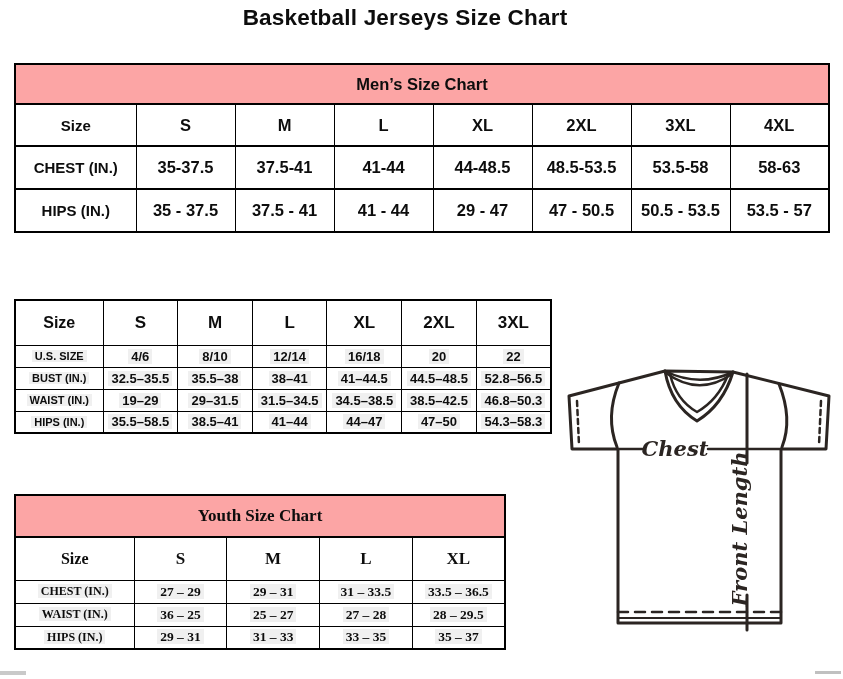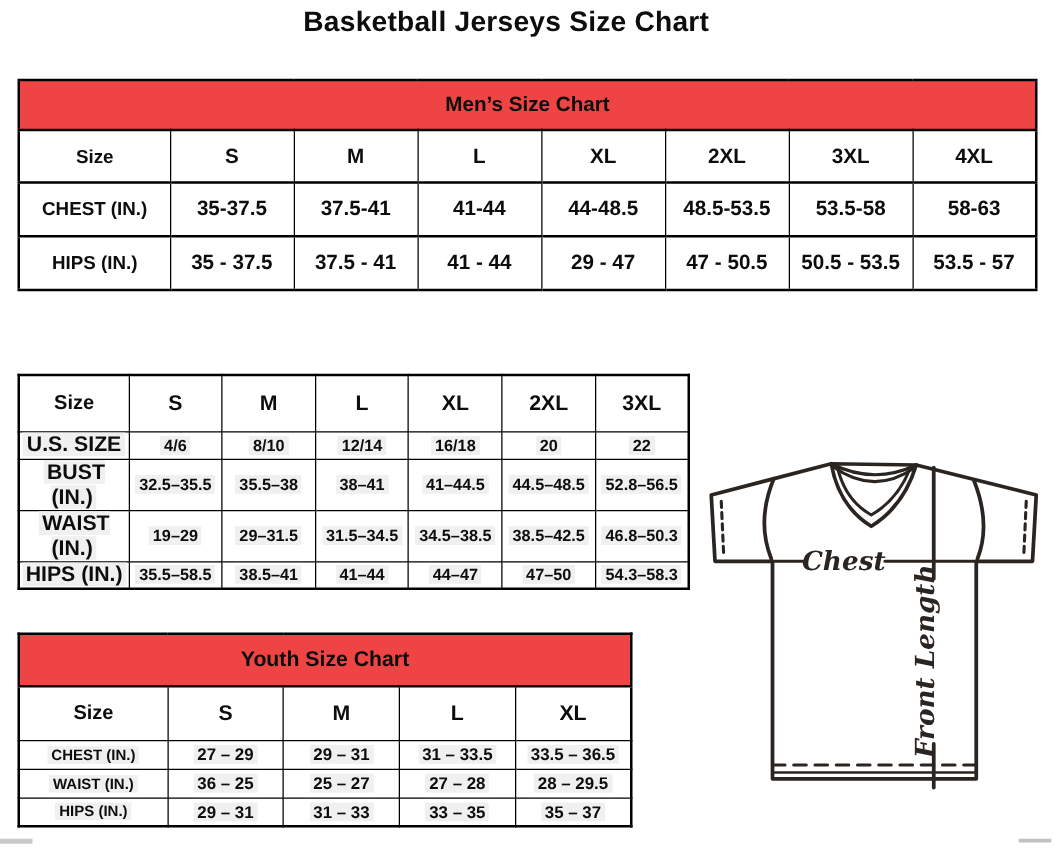--- a/index.html
+++ b/index.html
@@ -4,33 +4,33 @@
 <style>
   html,body{margin:0;padding:0;background:#ffffff;}
   #canvas{position:relative;width:843px;height:679px;background:#ffffff;overflow:hidden;
           font-family:"Liberation Sans",sans-serif;color:#0d0d0d;}
   .page-title{position:absolute;left:0;top:5px;width:810px;text-align:center;
               font-size:22.5px;font-weight:bold;letter-spacing:0.2px;}
   table.sizetable{position:absolute;border-collapse:collapse;table-layout:fixed;
                   background:#ffffff;border:2px solid #000;}
   table.sizetable th,table.sizetable td{border:1px solid #000;text-align:center;
                   vertical-align:middle;padding:0;font-weight:bold;}
-  tr.band th{background:#ef4444;font-size:17px;border-bottom-width:2px;margin-left:48px;}
+  tr.band th{background:#fca5a5;font-size:17px;border-bottom-width:2px;margin-left:48px;}
   tr.thick > *{border-bottom-width:2px;}
   
   table.mens th,table.mens td{border-top-width:2px;border-bottom-width:2px;font-size:16.5px;}
   table.mens td.rowlabel,table.mens th.rowlabel{font-size:15px;}
   table.mens tr.hdr{height:40px;} table.mens tr.sz{height:42px;} table.mens tr.data{height:43px;}
   
   table.womens tr.hdr{height:39px;} table.womens tr.sz{height:45px;}
   table.womens tr.data{height:22px;}
   table.youth tr.hdr{height:42px;} table.youth tr.sz{height:43px;}
   table.youth tr.data{height:23px;}
   table.womens tr.sz th,table.youth tr.sz th{font-size:17px;}
-  table.womens tr.data th{font-size:17px;}
+  table.womens tr.data th{font-size:11px;}
   table.womens tr.data td{font-size:13px;}
   table.youth tr.data th{font-size:12px;}
   table.youth tr.data td{font-size:13.5px;}
   .hl{background:#f0f0f0;padding:0 3px;}
   
   #jersey{position:absolute;left:555px;top:355px;}
   .jtext{font-family:"DejaVu Serif",serif;font-style:italic;font-weight:bold;
          fill:#2b2522;font-size:21px;}
   
   .scroll-frag{position:absolute;height:4px;background:#c9c9c9;}
@@ -142,21 +142,21 @@
       <td><span class="hl">35.5–58.5</span></td>
       <td><span class="hl">38.5–41</span></td>
       <td><span class="hl">41–44</span></td>
       <td><span class="hl">44–47</span></td>
       <td><span class="hl">47–50</span></td>
       <td><span class="hl">54.3–58.3</span></td>
     </tr>
   </tbody>
     </table>
 
-  <table class="sizetable youth" style="left:14px;top:506px;width:492px;">
+  <table class="sizetable youth" style="left:14px;top:494px;width:492px;font-family:Liberation Serif, serif;">
     <colgroup>
         <col style="width:119px">
         <col>
         <col>
         <col>
         <col>
       </colgroup>
     <tbody>
         <tr class="band hdr">
       <th colspan="5">Youth Size Chart</th>

